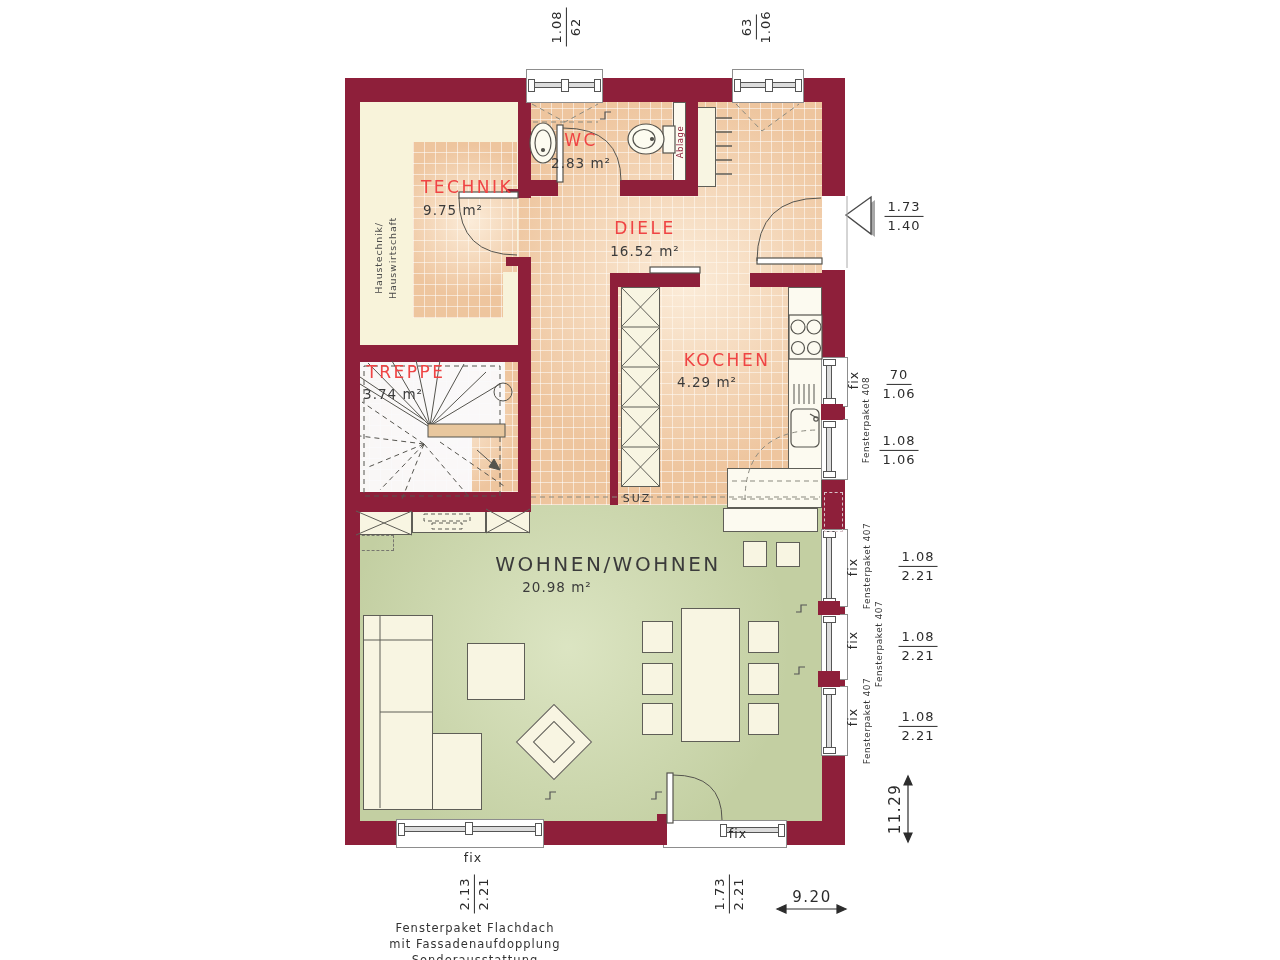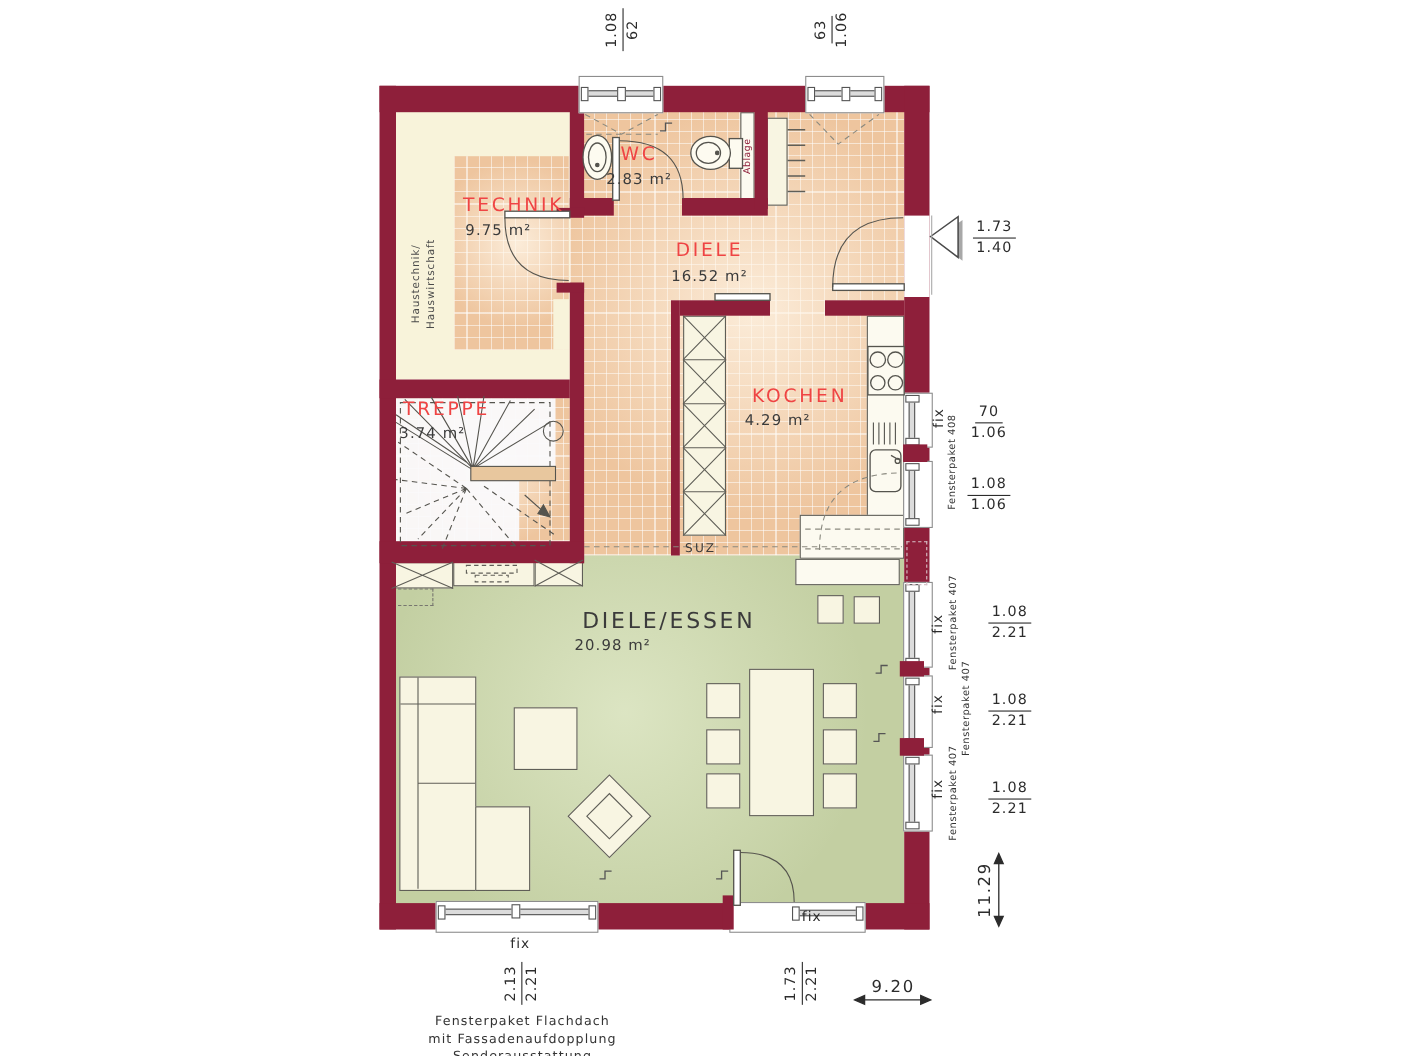--- a/index.html
+++ b/index.html
@@ -251,21 +251,21 @@
   <div class="pin rlabel" style="left:467px;top:187px">TECHNIK</div>
   <div class="pin rarea" style="left:453px;top:210px">9.75 m²</div>
   <div class="pin rlabel" style="left:581px;top:140px">WC</div>
   <div class="pin rarea" style="left:581px;top:163px">2.83 m²</div>
   <div class="pin rlabel" style="left:645px;top:228px">DIELE</div>
   <div class="pin rarea" style="left:645px;top:251px">16.52 m²</div>
   <div class="pin rlabel" style="left:727px;top:360px">KOCHEN</div>
   <div class="pin rarea" style="left:707px;top:382px">4.29 m²</div>
   <div class="pin rlabel" style="left:406px;top:372px">TREPPE</div>
   <div class="pin rarea" style="left:393px;top:394px">3.74 m²</div>
-  <div class="pin rlabel-lg" style="left:608px;top:564px">DIELE/ESSEN</div>
+  <div class="pin rlabel-lg" style="left:608px;top:564px">WOHNEN/WOHNEN</div>
   <div class="pin rarea" style="left:557px;top:587px">20.98 m²</div>
   <div class="pin suz" style="left:637px;top:498px">SUZ</div>
   <div class="pin rot ablage" style="left:680px;top:142px">Ablage</div>
   <div class="pin rot" style="left:386px;top:258px">
     <div class="sidelab">
         <div>Haustechnik/</div>
         <div>Hauswirtschaft</div>
       </div>
   </div>
 

